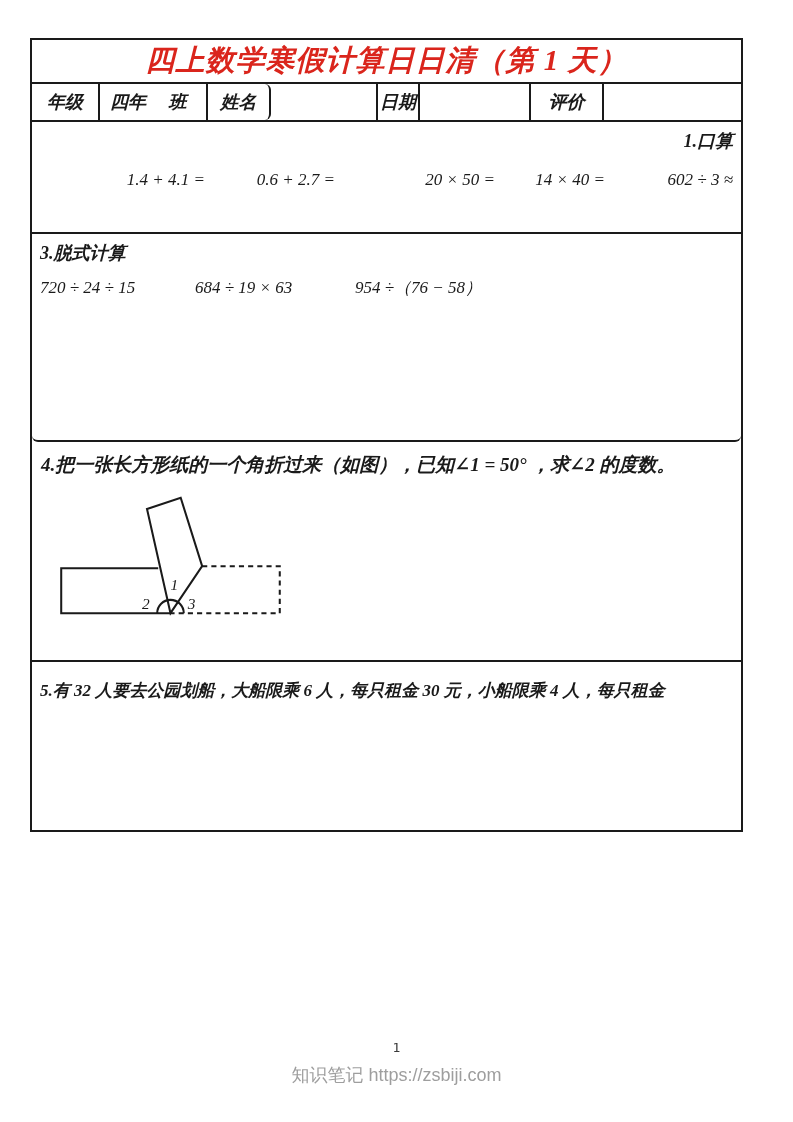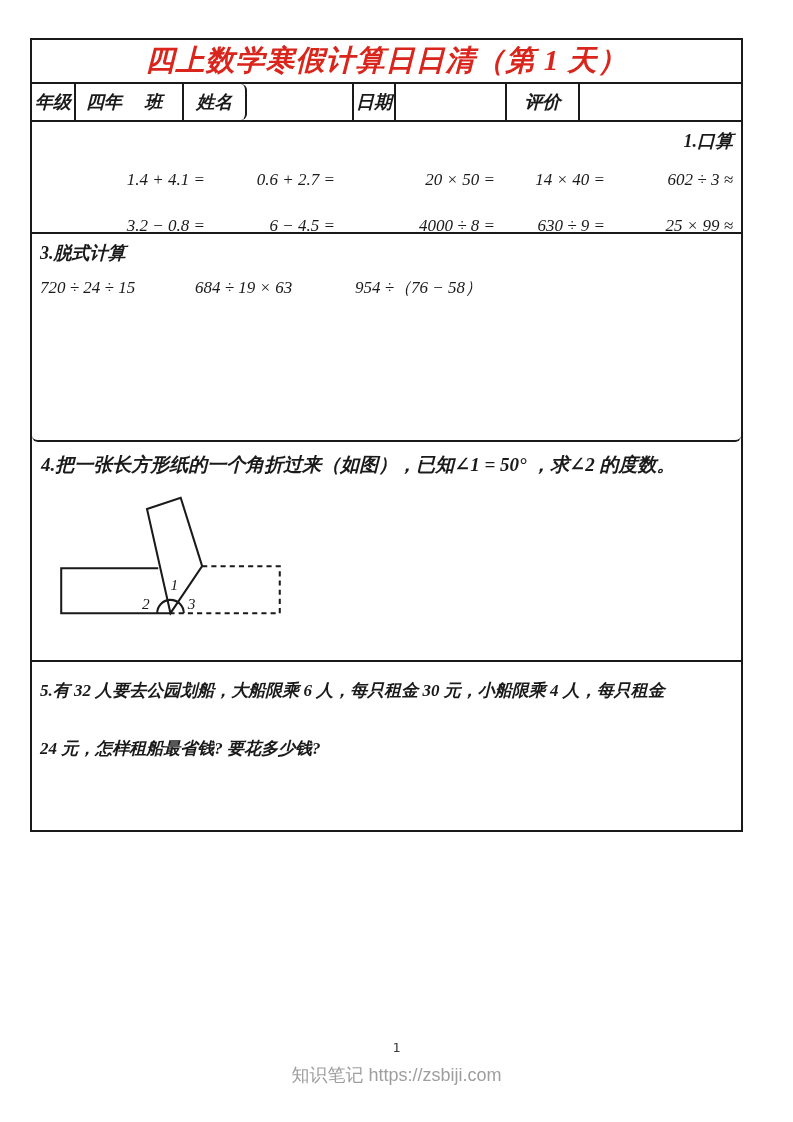--- a/index.html
+++ b/index.html
@@ -22,21 +22,21 @@
   .doc-title { color:#da251c; font-size:29px; font-weight:bold; letter-spacing:1px; }
 
   
   .info-row { height:38px; display:flex; align-items:stretch; }
   .info-cell {
     border-right:2px solid #1a1a1a; display:flex; align-items:center;
     font-size:18px; font-weight:bold; overflow:hidden; white-space:nowrap;
   }
   .info-cell.lab { justify-content:center; }
   .info-cell.val { justify-content:flex-start; padding-left:10px; }
-  .c-grade-l{width:44px;} .c-grade-v{width:108px;} .c-name-l{width:63px;border-radius:6px;}
+  .c-grade-l{width:68px;} .c-grade-v{width:108px;} .c-name-l{width:63px;border-radius:6px;}
   .c-name-v{width:107px;} .c-date-l{width:42px;} .c-date-v{width:111px;}
   .c-rate-l{width:73px;} .c-rate-v{flex:1; border-right:none;}
 
   
   .sec { padding:8px 8px 0 8px; }
   .sec-heading { font-size:18px; font-weight:bold; line-height:22px; }
   .prob-grid { display:grid; font-size:17px; line-height:22px; }
   .g5 { grid-template-columns:165px 130px 160px 110px 1fr; }
   .g4 { grid-template-columns:150px 155px 155px 1fr; }
   .g3 { grid-template-columns:155px 160px 1fr; }
@@ -96,27 +96,20 @@
 
   <div class="row sec sec-s1">
     <div class="sec-heading">1.口算</div>
     <div class="prob-grid g5 r1">
       <span>1.4 + 4.1 =</span>
       <span>0.6 + 2.7 =</span>
       <span>20 × 50 =</span>
       <span>14 × 40 =</span>
       <span>602 ÷ 3 ≈</span>
     </div>
-    <div class="prob-grid g5 r2">
-      <span>3.2 − 0.8 =</span>
-      <span>6 − 4.5 =</span>
-      <span>4000 ÷ 8 =</span>
-      <span>630 ÷ 9 =</span>
-      <span>25 × 99 ≈</span>
-    </div>
   </div>
 
 
   <div class="row sec sec-s3">
     <div class="sec-heading">3.脱式计算</div>
     <div class="prob-grid g3 r1">
       <span>720 ÷ 24 ÷ 15</span>
       <span>684 ÷ 19 × 63</span>
       <span>954 ÷（76 − 58）</span>
     </div>
@@ -134,19 +127,18 @@
 
       <path class="fig-stroke" d="M104,116 A13,13 0 0 1 130,116"></path>
       <text class="fig-label" x="117" y="93">1</text>
       <text class="fig-label" x="89" y="112">2</text>
       <text class="fig-label" x="134" y="112">3</text>
     </svg>
   </div>
 
   <div class="row sec sec-s5">
     <div class="word-problem line">5.有 32 人要去公园划船，大船限乘 6 人，每只租金 30 元，小船限乘 4 人，每只租金</div>
-    <div class="word-problem line line2">24 元，怎样租船最省钱? 要花多少钱?</div>
   </div>
 
 </div>
 
 <div class="page-num">1</div>
 <div class="footer-site">知识笔记 https://zsbiji.com</div>
 
 </body></html>

